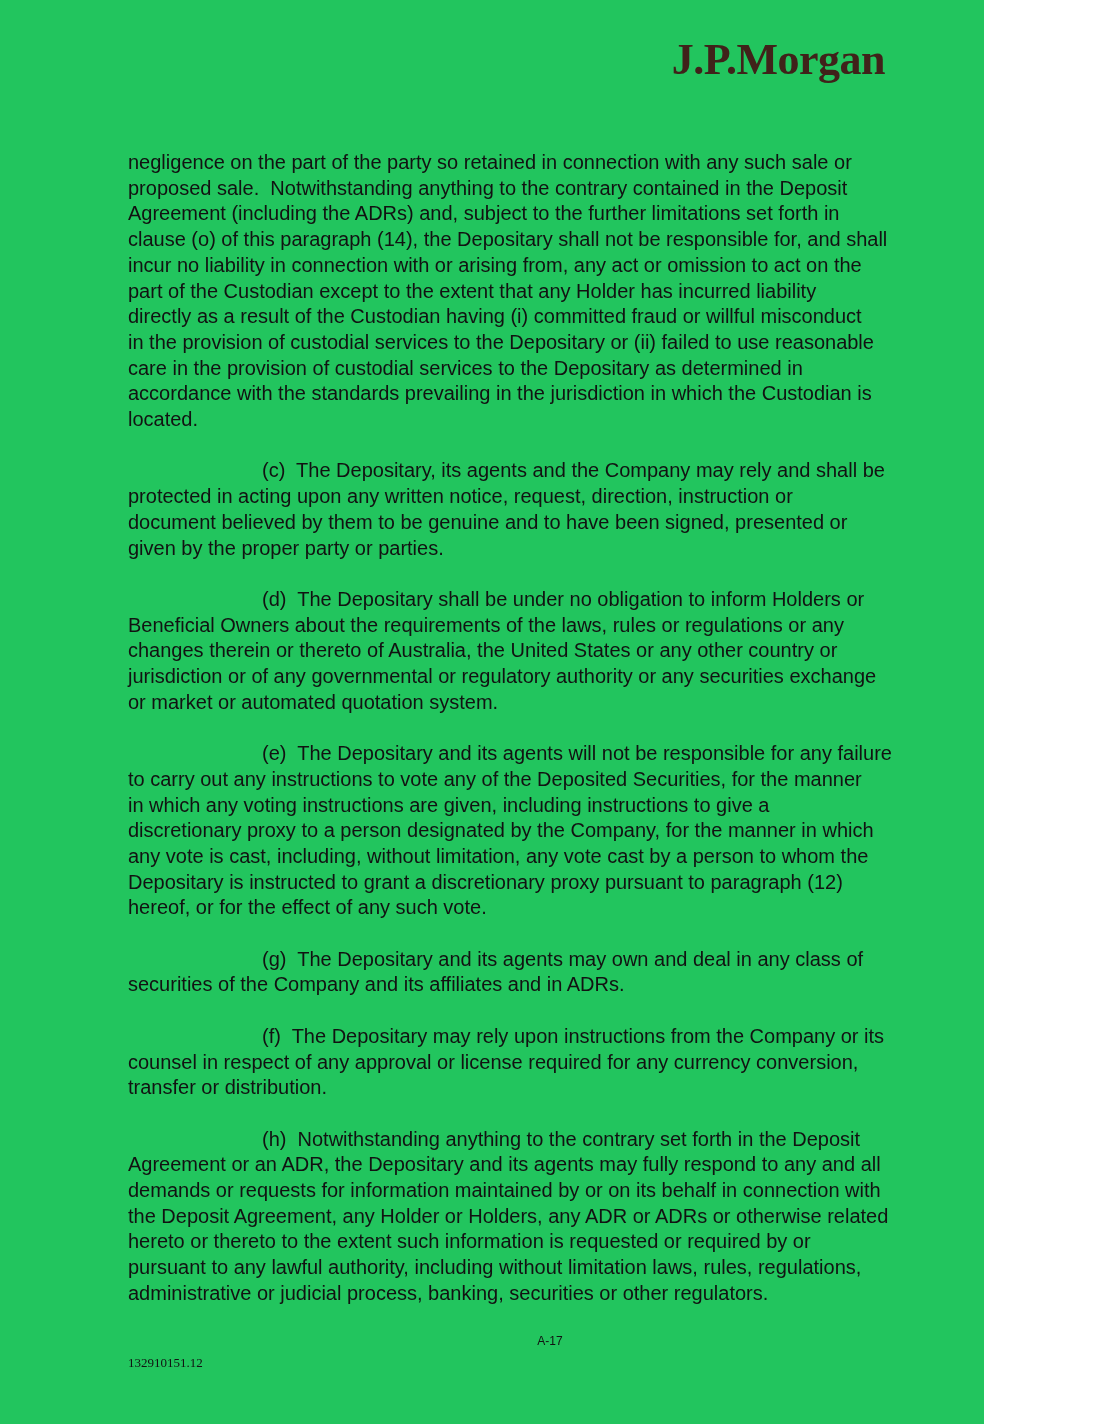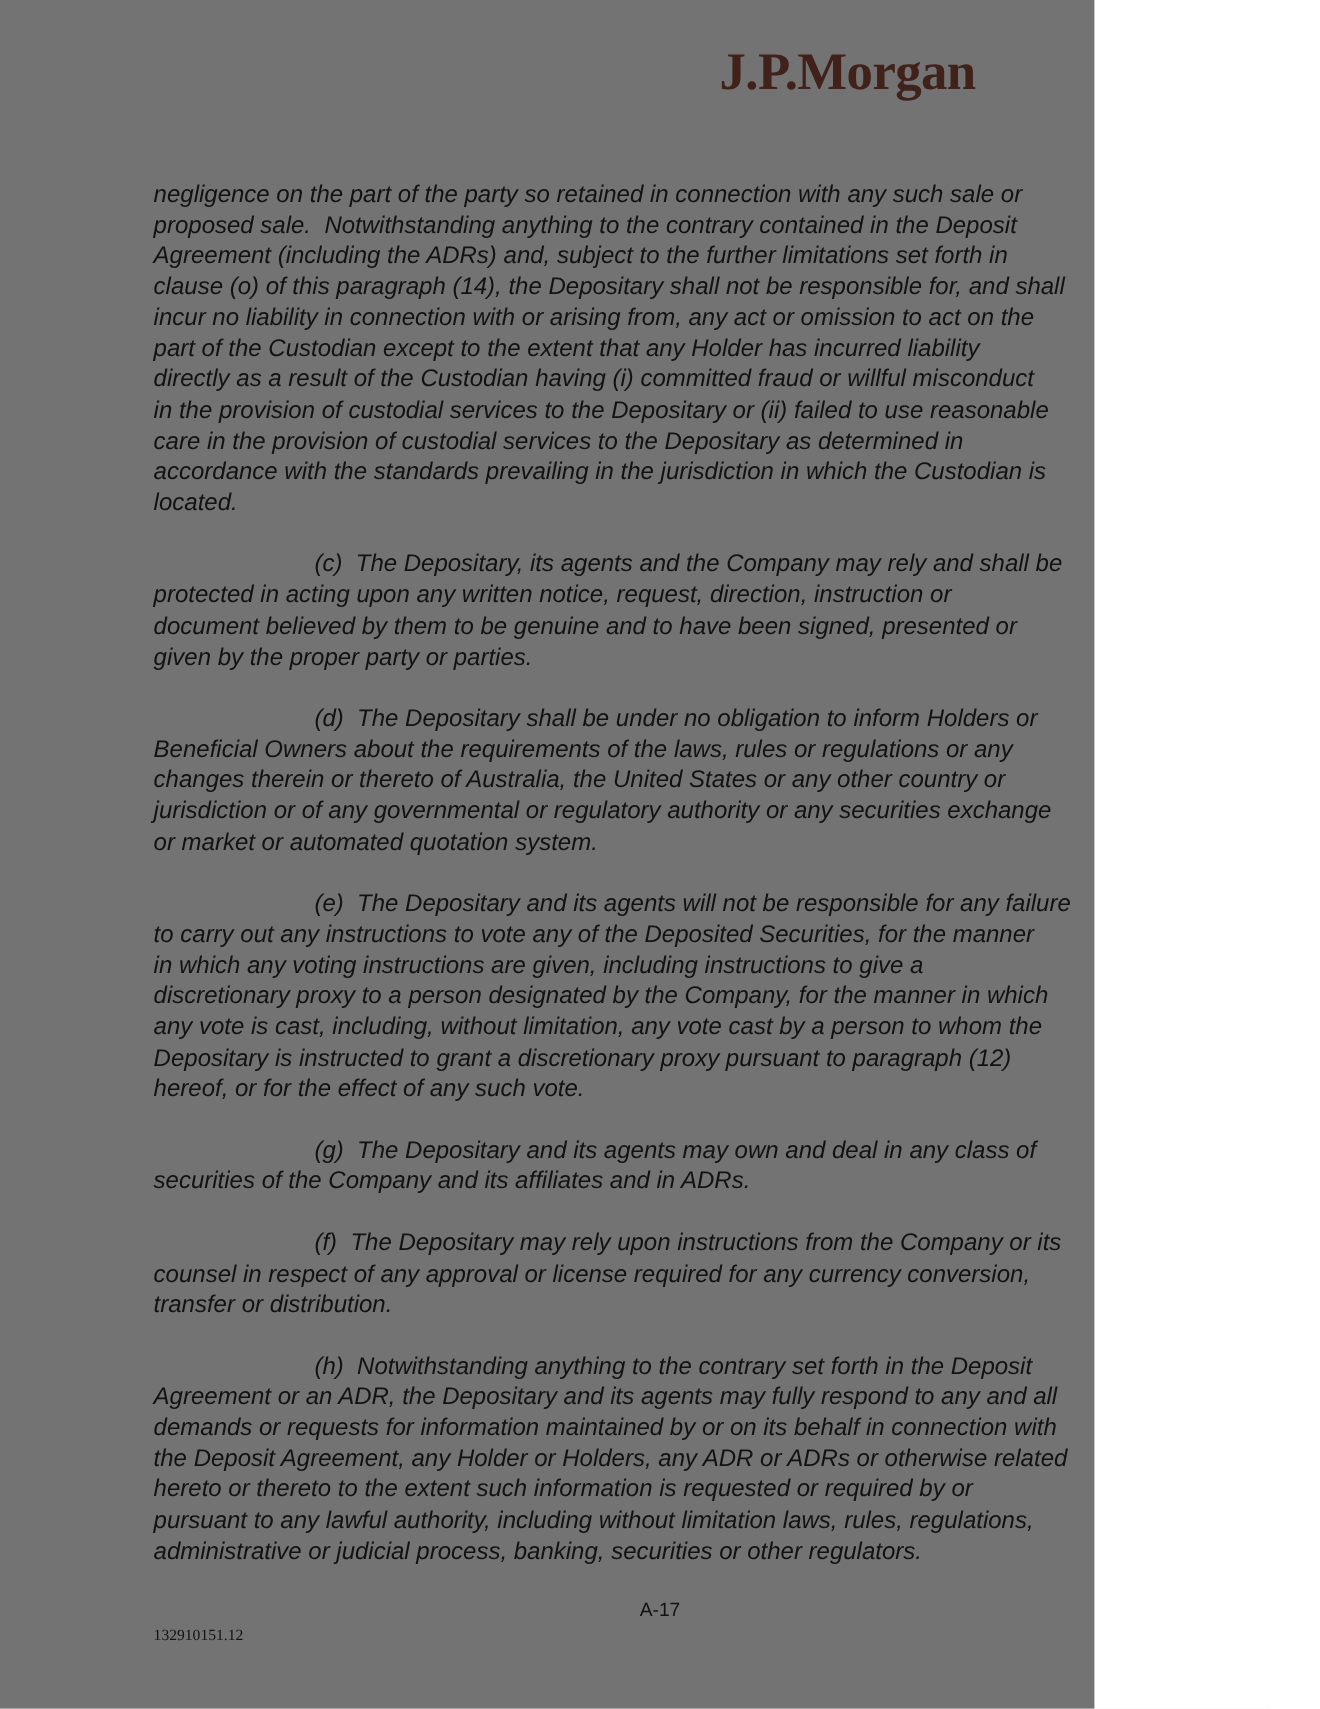--- a/index.html
+++ b/index.html
@@ -1,21 +1,21 @@
 <!DOCTYPE html>
 <html><head>
 <meta charset="utf-8">
 <style>
   * { margin: 0; padding: 0; box-sizing: border-box; }
   html, body { background: #ffffff; }
   .page {
     position: relative;
-    width: 912px;
+    width: 984px;
     height: 1424px;
-    background: #737373;
+    background: #22c55e;
     overflow: hidden;
     font-family: "Liberation Sans", sans-serif;
     color: #121212;
   }
   .logo {
     position: absolute;
     top: 38px;
     right: 99px;
     font-family: "Liberation Serif", serif;
     font-size: 44px;
@@ -25,36 +25,35 @@
     line-height: 1;
   }
   .content {
     position: absolute;
     left: 128px;
     top: 150px;
     width: 920px;
     font-size: 20px;
     line-height: 25.7px;
     color: #121212;
-    font-style: italic;
   }
   .content p {
     margin: 0 0 25.7px 0;
     white-space: pre-wrap;
   }
   .content p.indented {
     text-indent: 134px;
   }
   .footer-page-number {
     position: absolute;
     top: 1334px;
     left: 0;
     width: 1100px;
     text-align: center;
-    font-size: 16px;
+    font-size: 12px;
     color: #121212;
   }
   .footer-doc-id {
     position: absolute;
     top: 1355px;
     left: 128px;
     font-family: "Liberation Serif", serif;
     font-size: 13px;
     color: #121212;
   }

